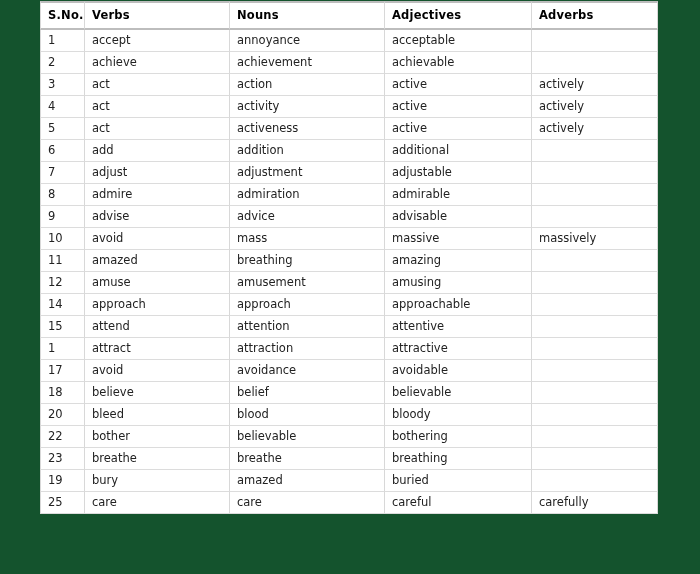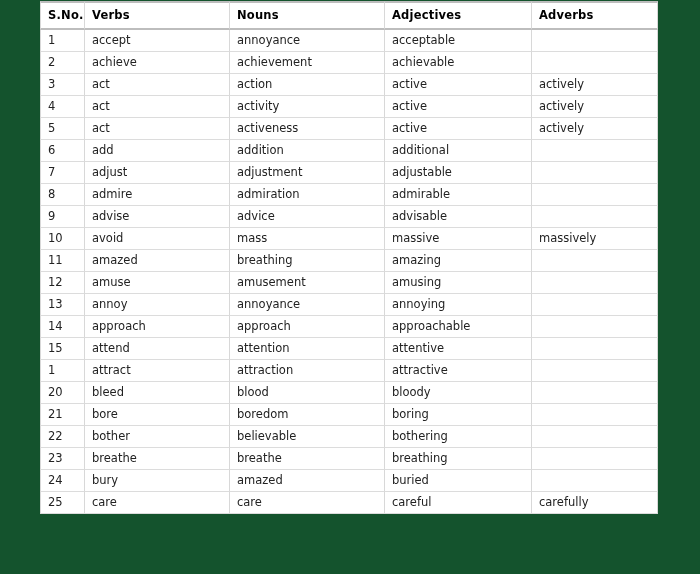--- a/index.html
+++ b/index.html
@@ -185,27 +185,20 @@
             <td class="cell-empty"></td>
           </tr>
           <tr>
             <td>12</td>
             <td>amuse</td>
             <td>amusement</td>
             <td>amusing</td>
             <td class="cell-empty"></td>
           </tr>
           <tr>
-            <td>13</td>
-            <td>annoy</td>
-            <td>annoyance</td>
-            <td>annoying</td>
-            <td class="cell-empty"></td>
-          </tr>
-          <tr>
             <td>14</td>
             <td>approach</td>
             <td>approach</td>
             <td>approachable</td>
             <td class="cell-empty"></td>
           </tr>
           <tr>
             <td>15</td>
             <td>attend</td>
             <td>attention</td>
@@ -213,49 +206,56 @@
             <td class="cell-empty"></td>
           </tr>
           <tr>
             <td>1</td>
             <td>attract</td>
             <td>attraction</td>
             <td>attractive</td>
             <td class="cell-empty"></td>
           </tr>
           <tr>
+            <td>17</td>
+            <td>avoid</td>
+            <td>avoidance</td>
+            <td>avoidable</td>
+            <td class="cell-empty"></td>
+          </tr>
+          <tr>
+            <td>18</td>
+            <td>believe</td>
+            <td>belief</td>
+            <td>believable</td>
+            <td class="cell-empty"></td>
+          </tr>
+          <tr>
             <td>20</td>
             <td>bleed</td>
             <td>blood</td>
             <td>bloody</td>
             <td class="cell-empty"></td>
           </tr>
           <tr>
-            <td>21</td>
-            <td>bore</td>
-            <td>boredom</td>
-            <td>boring</td>
-            <td class="cell-empty"></td>
-          </tr>
-          <tr>
             <td>22</td>
             <td>bother</td>
             <td>believable</td>
             <td>bothering</td>
             <td class="cell-empty"></td>
           </tr>
           <tr>
             <td>23</td>
             <td>breathe</td>
             <td>breathe</td>
             <td>breathing</td>
             <td class="cell-empty"></td>
           </tr>
           <tr>
-            <td>24</td>
+            <td>19</td>
             <td>bury</td>
             <td>amazed</td>
             <td>buried</td>
             <td class="cell-empty"></td>
           </tr>
           <tr>
             <td>25</td>
             <td>care</td>
             <td>care</td>
             <td>careful</td>

